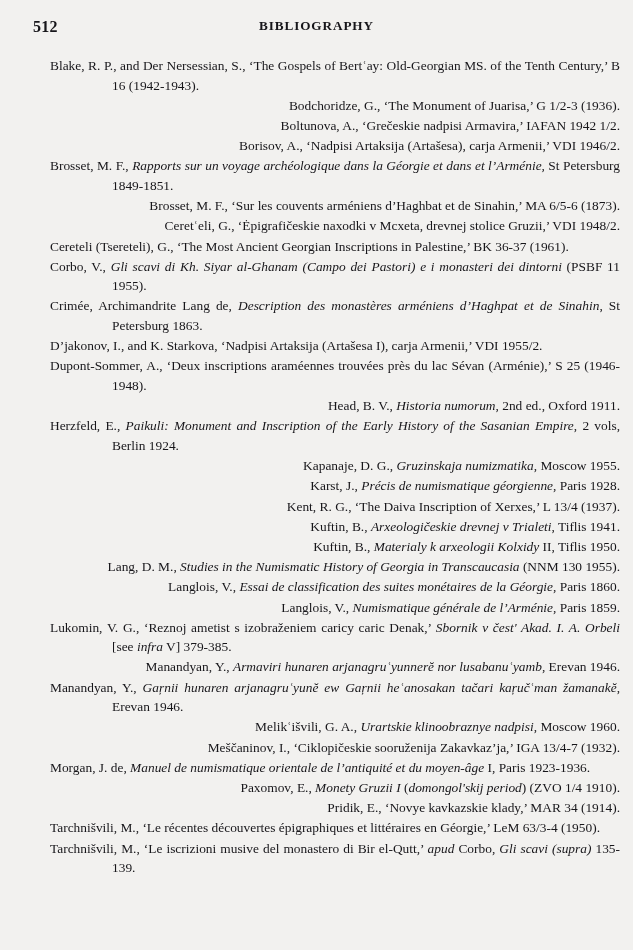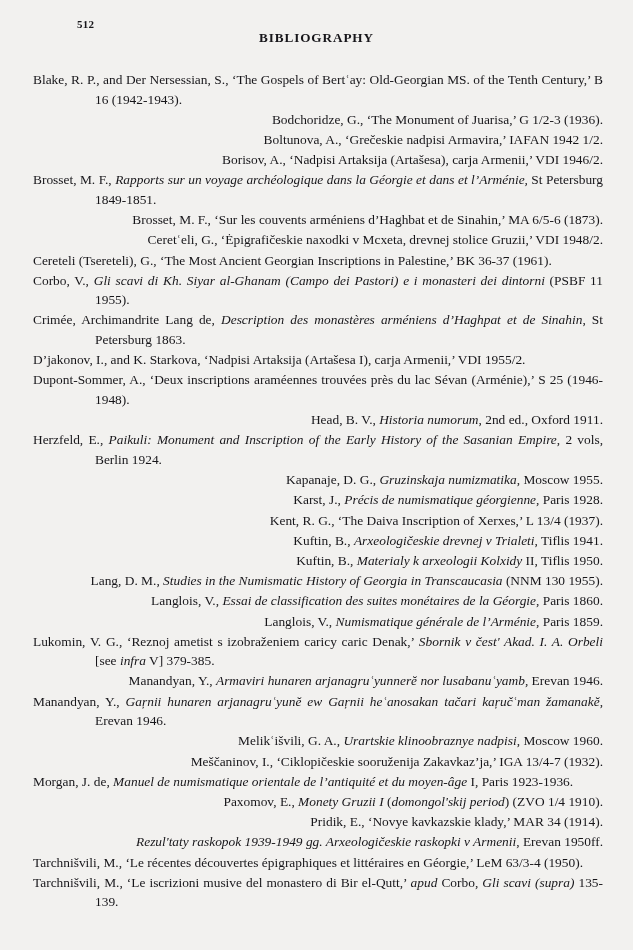--- a/index.html
+++ b/index.html
@@ -26,42 +26,40 @@
     position: absolute;
     top: 18px;
     left: 0;
     width: 633px;
     height: 20px;
   }
   .folio {
     position: absolute;
     left: 33px;
     top: 0;
-    font-size: 11px;
+    font-size: 16px;
     font-weight: bold;
     letter-spacing: 0.2px;
-    margin-left: 44px;
   }
   .head-title {
     position: absolute;
     left: 0;
-    top: 12px;
+    top: 0;
     width: 633px;
     text-align: center;
     font-size: 13.2px;
     font-weight: bold;
     letter-spacing: 0.9px;
   }
   
   .biblio {
     position: absolute;
     top: 56px;
-    left: 33px;
+    left: 50px;
     width: 570px;
-    margin-top: 14px;
   }
   .entry {
     font-size: 13.4px;
     line-height: 19.6px;
     margin: 0 0 0.6px 0;
     text-align: justify;
     text-justify: inter-word;
     padding-left: 62px;
     text-indent: -62px;
     -webkit-hyphens: none;
@@ -110,18 +108,17 @@
       <p class="entry no-justify"><span>Langlois, V., </span><i>Essai de classification des suites monétaires de la Géorgie</i><span>, Paris 1860.</span></p>
       <p class="entry no-justify"><span>Langlois, V., </span><i>Numismatique générale de l’Arménie</i><span>, Paris 1859.</span></p>
       <p class="entry"><span>Lukomin, V. G., ‘Reznoj ametist s izobraženiem caricy caric Denak,’ </span><i>Sbornik v čestʹ Akad. I. A. Orbeli</i><span> [see </span><i>infra</i><span> V] 379-385.</span></p>
       <p class="entry no-justify"><span>Manandyan, Y., </span><i>Armaviri hunaren arjanagruʿyunnerĕ nor lusabanuʿyamb</i><span>, Erevan 1946.</span></p>
       <p class="entry"><span>Manandyan, Y., </span><i>Gaŗnii hunaren arjanagruʿyunĕ ew Gaŗnii heʿanosakan tačari kaŗučʿman žamanakĕ</i><span>, Erevan 1946.</span></p>
       <p class="entry no-justify"><span>Melikʿišvili, G. A., </span><i>Urartskie klinoobraznye nadpisi</i><span>, Moscow 1960.</span></p>
       <p class="entry no-justify"><span>Meščaninov, I., ‘Ciklopičeskie sooruženija Zakavkaz’ja,’ IGA 13/4-7 (1932).</span></p>
       <p class="entry"><span>Morgan, J. de, </span><i>Manuel de numismatique orientale de l’antiquité et du moyen-âge</i><span> I, Paris 1923-1936.</span></p>
       <p class="entry no-justify"><span>Paxomov, E., </span><i>Monety Gruzii I</i><span> (</span><i>domongolʹskij period</i><span>) (ZVO 1/4 1910).</span></p>
       <p class="entry no-justify"><span>Pridik, E., ‘Novye kavkazskie klady,’ MAR 34 (1914).</span></p>
-      <p class="entry no-justify"><i>Rezulʹtaty raskopok 1939-1949 gg. Arxeologičeskie raskopki v Armenii</i><span>, Erevan 1950ff.</span></p>
       <p class="entry"><span>Tarchnišvili, M., ‘Le récentes découvertes épigraphiques et littéraires en Géorgie,’ LeM 63/3-4 (1950).</span></p>
       <p class="entry"><span>Tarchnišvili, M., ‘Le iscrizioni musive del monastero di Bir el-Qutt,’ </span><i>apud</i><span> Corbo, </span><i>Gli scavi (supra)</i><span> 135-139.</span></p>
     </div>
 
 </div>
 
 </body></html>

